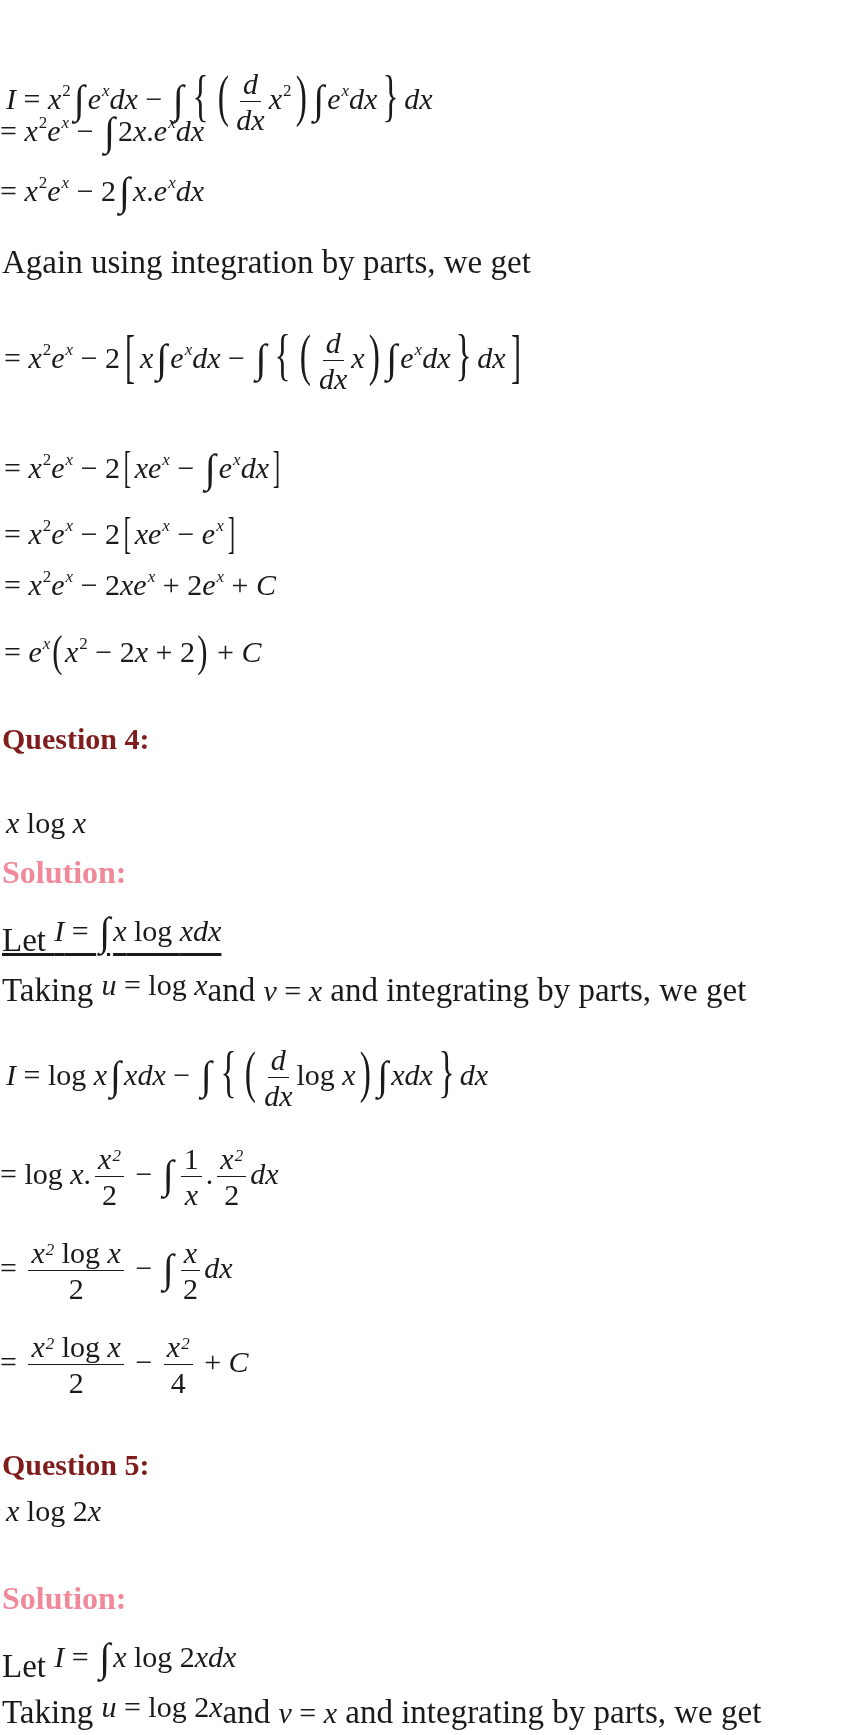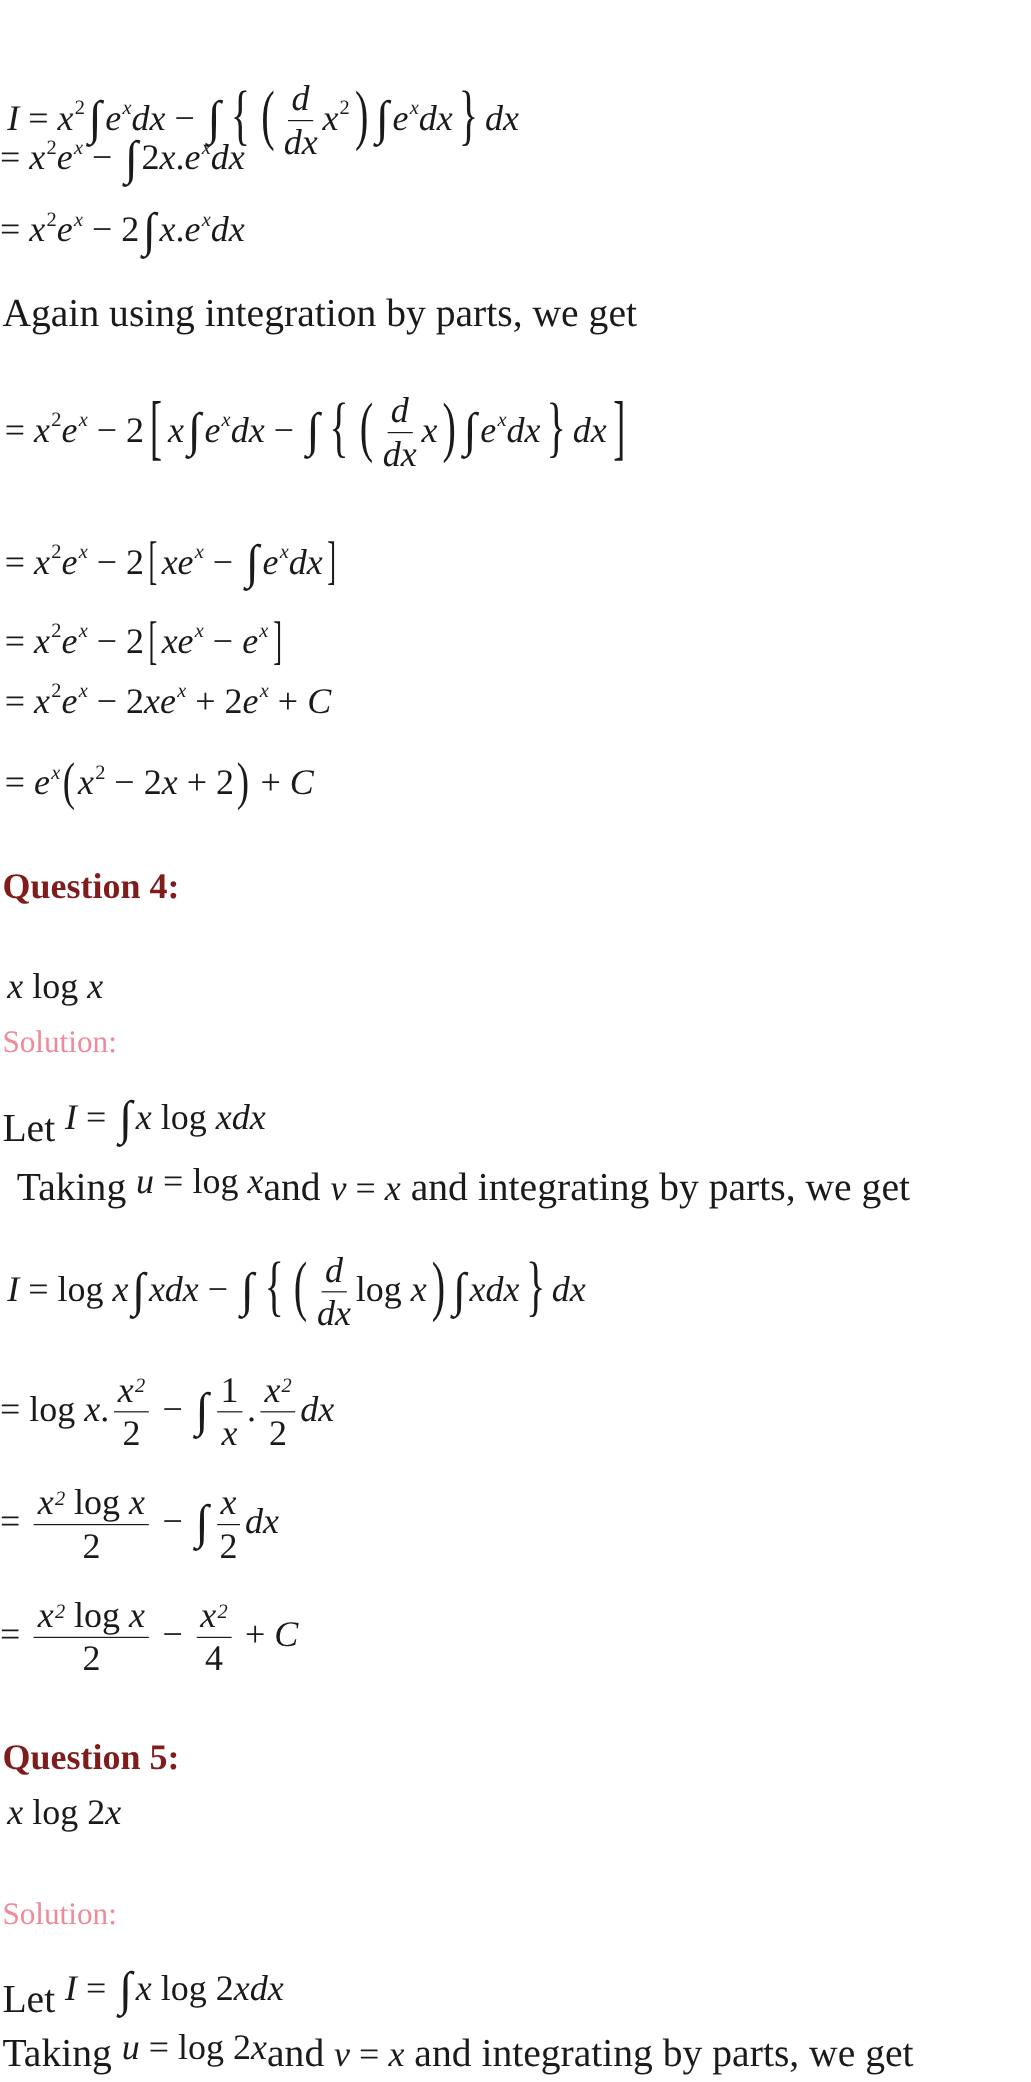--- a/index.html
+++ b/index.html
@@ -3,21 +3,21 @@
 <meta charset="utf-8">
 <style>
   html, body { margin:0; padding:0; background:#ffffff; }
   body { width:859px; height:1735px; position:relative; overflow:hidden;
          font-family:"Liberation Serif","DejaVu Serif",serif; color:#1a1a1a; }
   .line { position:absolute; left:0; white-space:nowrap; }
   .math { font-family:"Liberation Serif","DejaVu Serif",serif; font-size:30px; line-height:1; }
   .math i { font-style:italic; }
   .text { font-size:33px; font-family:"Liberation Serif","DejaVu Serif",serif; }
   .qhead { font-size:30px; font-weight:bold; color:#7f1d1d; font-family:"Liberation Serif",serif; }
-  .shead { font-size:26px; font-weight:normal; color:#f0899a; font-family:"Liberation Serif",serif; }
+  .shead { font-size:32px; font-weight:bold; color:#f0899a; font-family:"Liberation Serif",serif; }
   .sup { font-size:17px; position:relative; top:-13px; margin-left:1px; }
   .int { font-size:40px; position:relative; top:4px; margin:0 3px; font-style:normal; }
   .brace { font-size:56px; position:relative; top:6px; font-weight:100; transform:scaleX(0.6); display:inline-block; }
   .brk { font-size:60px; position:relative; top:8px; font-weight:100; transform:scaleX(0.5); display:inline-block; }
   .frac { display:inline-flex; flex-direction:column; align-items:center; vertical-align:middle; margin:0 4px; }
   .frac .num { border-bottom:1.5px solid #1a1a1a; padding:0 3px 2px; font-style:italic; }
   .frac .den { padding-top:3px; font-style:italic; }
   .indent { }
 </style>
 </head>
@@ -57,26 +57,26 @@
   = <i>e</i><span class="sup"><i>x</i></span><span class="brk" style="font-size:44px;top:4px;transform:scaleX(0.7);">(</span><i>x</i><span class="sup">2</span> − 2<i>x</i> + 2<span class="brk" style="font-size:44px;top:4px;transform:scaleX(0.7);">)</span> + <i>C</i>
 </div>
 
 <div class="line qhead" style="top:722px; left:2px;">Question 4:</div>
 <div class="line math" style="top:808px; left:6px;">
   <i>x</i> log <i>x</i>
 </div>
 
 <div class="line shead" style="top:854px; left:2px;">Solution:</div>
 
-<div class="line text" style="top:918px; left:2px;">
+<div class="line text" style="top:918px; left:2px;text-decoration:underline;">
   <span>Let</span>
   <span class="math" style="position:relative; top:-10px;"><i>I</i> = <span class="int">∫</span><i>x</i> log <i>xdx</i></span>
 </div>
 
-<div class="line text" style="top:972px; left:2px;margin-left:12px;">
+<div class="line text" style="top:972px; left:2px;">
   <span>Taking</span>
   <span class="math" style="position:relative; top:-6px;"><i>u</i> = log <i>x</i></span><span>and</span>
   <span class="math"><i>v</i> = <i>x</i></span>
   <span>and integrating by parts, we get</span>
 </div>
 
 <div class="line math" style="top:1038px; left:6px;">
   <i>I</i> = log <i>x</i><span class="int">∫</span><i>xdx</i> − <span class="int">∫</span><span class="brace">{</span><span class="brace">(</span><span class="frac">
       <span class="num">d</span>
       <span class="den">dx</span>

